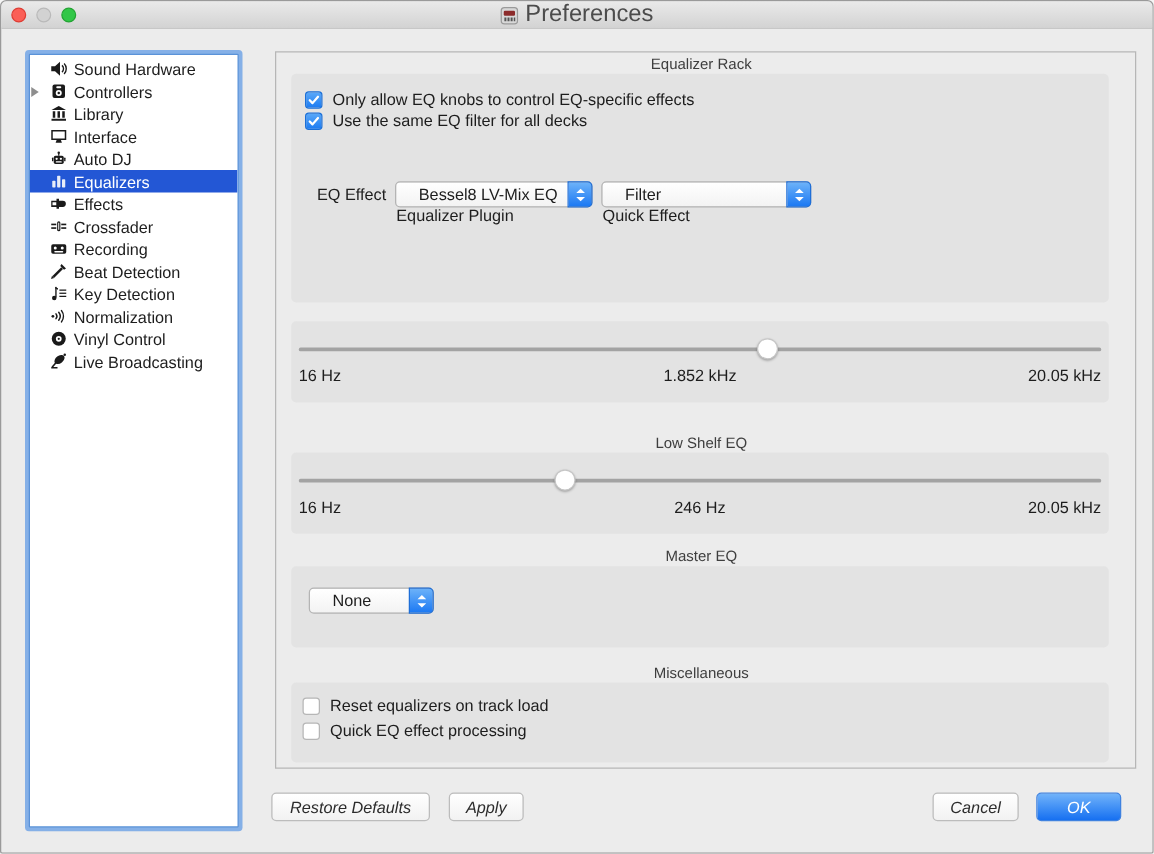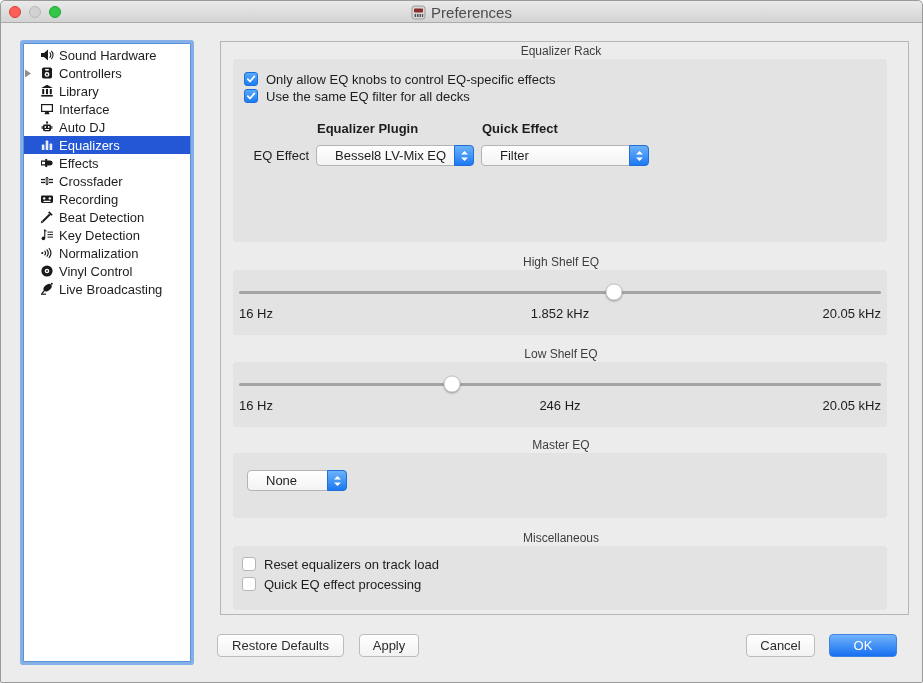--- a/index.html
+++ b/index.html
@@ -16,21 +16,21 @@
     background:linear-gradient(#eaeaea,#d3d3d3); border-bottom:1px solid #ababab;
     border-radius:5px 5px 0 0;
   }
   .traffic { position:absolute; left:8px; top:5px; display:flex; gap:8px; }
   .tl { width:12px; height:12px; border-radius:50%; display:inline-block; }
   .tl.red   { background:#fb5f57; border:1px solid #de3d34; }
   .tl.gray  { background:#d2d2d2; border:1px solid #b9b9b9; }
   .tl.green { background:#32c748; border:1px solid #23a433; }
   .title-wrap { height:22px; display:flex; align-items:center; justify-content:center; gap:5px; }
   .proxy-icon { width:15px; height:15px; display:inline-block; }
-  .title-text { color:#4c4c4c; font-size:15px; }
+  .title-text { color:#4c4c4c; font-size:19px; }
   
   .sidebar {
     position:absolute; left:22px; top:42px; width:168px; height:619px;
     background:#ffffff; border:1px solid #5a92d8; border-radius:1px;
     box-shadow:0 0 0 3px rgba(115,166,230,.85);
     padding-top:2px; overflow:hidden;
   }
   .sb-row { height:18px; display:flex; align-items:center; padding-left:0; cursor:default; }
   .sb-disc { width:15px; display:flex; align-items:center; justify-content:flex-start; flex:none; }
   .sb-disc svg { display:block; }
@@ -40,31 +40,31 @@
   .sb-row.selected .sb-icon { color:#e8edf8; }
   
   .main-frame {
     position:absolute; left:219px; top:40px; width:689px; height:574px;
     border:1px solid #b6b6b6; background:#ececec;
   }
   .group { position:absolute; left:12px; width:654px; }
   .group-label { font-size:12px; color:#3e3e3e; height:13px; line-height:13px; margin-left:2px;text-align:center; }
   .group-box { background:#e3e3e3; border-radius:4px; position:relative; margin-top:1px; }
   
-  .cbrow { position:absolute; display:flex; align-items:flex-start; }
+  .cbrow { position:absolute; display:flex; align-items:flex-end; }
   .checkbox {
     width:14px; height:14px; border-radius:3px; background:#ffffff;
     border:1px solid #b6b6b6; flex:none; display:flex; align-items:center; justify-content:center;
   }
   .checkbox svg { display:none; }
   .checkbox.checked { background:linear-gradient(#59a8f9,#1d7cf2); border:1px solid #1a6fd8; }
   .checkbox.checked svg { display:block; }
   .cblabel { margin-left:8px; white-space:nowrap; }
   
-  .col-header { position:absolute; font-weight:bold; white-space:nowrap; }
+  .col-header { position:absolute; font-weight:normal; white-space:nowrap;margin-top:44px; }
   .eq-label { position:absolute; left:0; width:76px; text-align:right; top:3px; }
   
   .popup {
     position:absolute; height:21px; background:linear-gradient(#ffffff,#f3f3f3);
     border:1px solid #b4b4b4; border-radius:4px; display:flex; align-items:center; cursor:default;
   }
   .popup-text { flex:1; padding-left:18px; white-space:nowrap; overflow:hidden; }
   .popup-cap {
     width:20px; height:21px; margin:-1px -1px -1px 0; flex:none;
     background:linear-gradient(#6cb2f9,#1c79f3); border:1px solid #1f6fd8; border-radius:0 4px 4px 0;
@@ -81,20 +81,21 @@
   .scale-row { position:absolute; left:6px; right:6px; top:36px; height:16px; }
   .scale-min { position:absolute; left:0; }
   .scale-cur { position:absolute; left:0; right:0; text-align:center; }
   .scale-max { position:absolute; right:0; }
   
   .btn {
     position:absolute; top:633px; height:23px; border-radius:4px;
     background:linear-gradient(#ffffff,#f2f2f2); border:1px solid #bcbcbc;
     font-family:inherit; font-size:13px; color:#2c2c2c; text-align:center; line-height:21px; cursor:default;
     padding:0;
+    font-style:italic;
   }
   .btn.default {
     background:linear-gradient(#71b3fa,#1670f1); border:1px solid #3f82e0; color:#ffffff;
   }
 </style>
 </head>
 <body>
 
 <div class="window">
 
@@ -349,21 +350,20 @@
                 <svg width="9" height="12" viewBox="0 0 9 12">
                   <path d="M1 4.4L4.5 1 8 4.4zM1 7.6L4.5 11 8 7.6z" fill="#fff"></path>
                 </svg>
               </span>
           </div>
         </div>
       </div>
     </div>
 
     <div class="group" style="top:214px">
-      <div class="group-label">High Shelf EQ</div>
       <div class="group-box" style="height:65px">
         <div class="slider">
           <div class="slider-track"></div>
           <div class="slider-thumb" style="left: 58.4%;"></div>
         </div>
         <div class="scale-row">
           <span class="scale-min">16 Hz</span>
           <span class="scale-cur">1.852 kHz</span>
           <span class="scale-max">20.05 kHz</span>
         </div>

